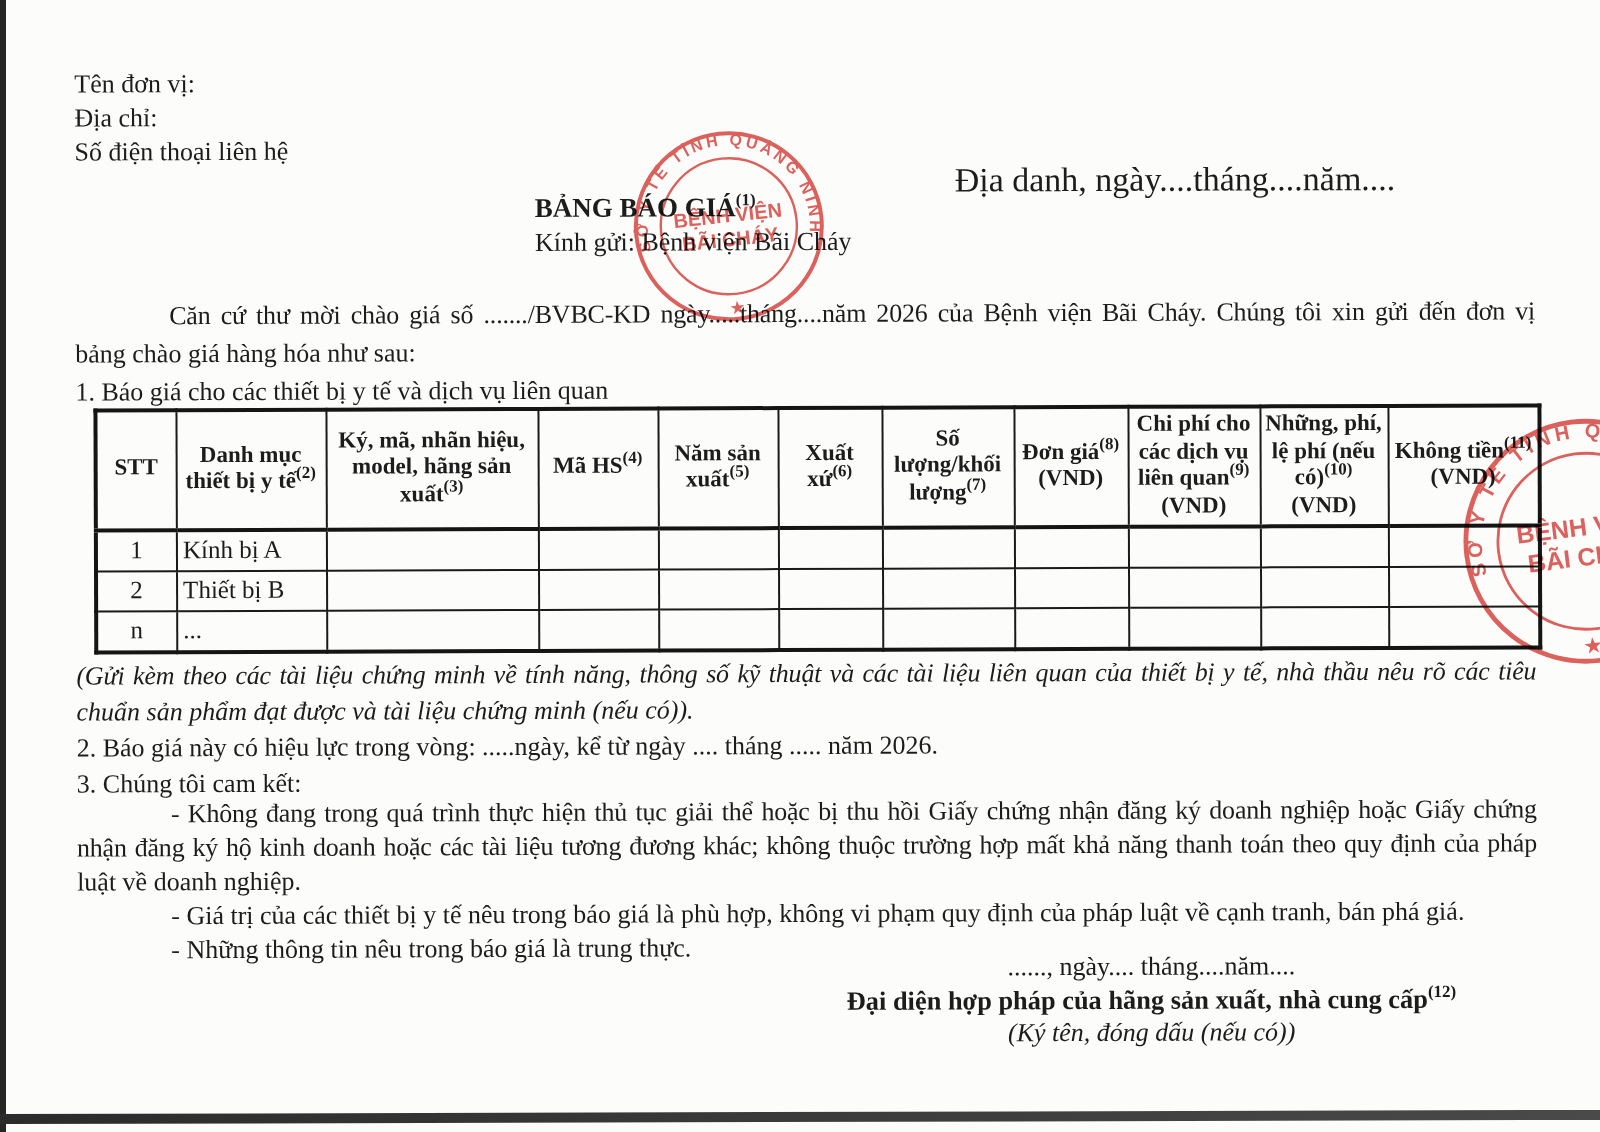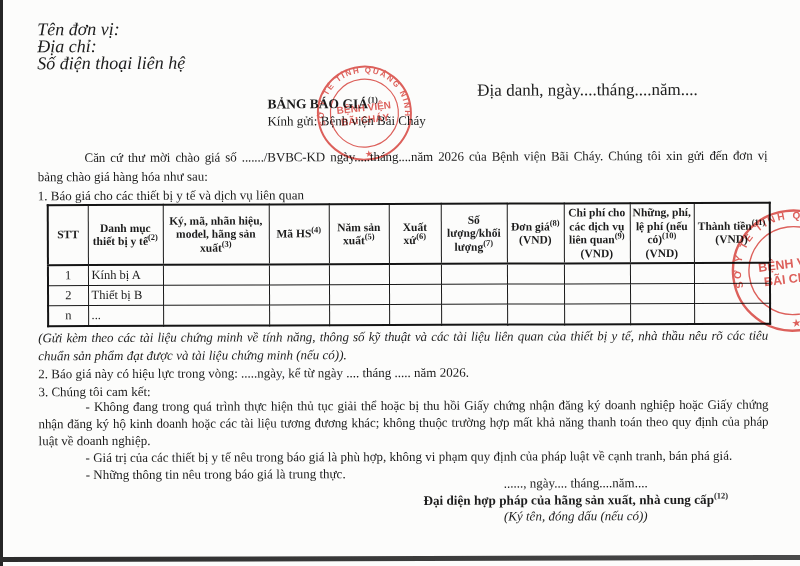--- a/index.html
+++ b/index.html
@@ -5,21 +5,21 @@
   html,body{margin:0;padding:0;}
   .page{
     position:relative;width:800px;height:566px;background:#fcfcfb;overflow:hidden;
     font-family:"Liberation Serif","DejaVu Serif",serif;color:#1c1c1c;
   }
   .scan-edge-left{position:absolute;left:0;top:0;width:3px;height:566px;background:#262626;}
   .scan-edge-bottom{position:absolute;left:-4px;top:556px;width:810px;height:5px;
     background:linear-gradient(to right,#2b2b2b,#4a4a4a);transform:rotate(-0.15deg);}
   .doc{position:absolute;inset:0;transform:rotate(-0.2deg);transform-origin:50% 50%;}
 
-  .org-info{position:absolute;left:38px;top:20px;font-size:18px;line-height:17px;font-style:italic;}
+  .org-info{position:absolute;left:38px;top:32px;font-size:13px;line-height:17px;}
   .place-date{position:absolute;left:478px;top:81px;font-size:17px;}
   .title-block{position:absolute;left:268px;top:95px;width:260px;line-height:17px;}
   .doc-title{font-weight:bold;font-size:13.5px;}
   .doc-subtitle{font-weight:normal;font-size:13px;}
   sup{font-size:8.5px;line-height:0;}
 
   .intro{position:absolute;left:38px;top:147px;width:730px;font-size:13px;line-height:19px;}
   .line{display:block;}
   .just{text-align:justify;text-align-last:justify;letter-spacing:-0.1px;}
   .indent{text-indent:47px;}
@@ -90,21 +90,21 @@
           <th><span>STT</span></th>
           <th><span>Danh mục thiết bị y tế</span><sup>(2)</sup></th>
           <th><span>Ký, mã, nhãn hiệu, model, hãng sản xuất</span><sup>(3)</sup></th>
           <th><span>Mã HS</span><sup>(4)</sup></th>
           <th><span>Năm sản xuất</span><sup>(5)</sup></th>
           <th><span>Xuất xứ</span><sup>(6)</sup></th>
           <th><span>Số lượng/khối lượng</span><sup>(7)</sup></th>
           <th><span>Đơn giá</span><sup>(8)</sup><span class="blk">(VND)</span></th>
           <th><span>Chi phí cho các dịch vụ liên quan</span><sup>(9)</sup><span class="blk">(VND)</span></th>
           <th><span>Những, phí, lệ phí (nếu có)</span><sup>(10)</sup><span class="blk">(VND)</span></th>
-          <th><span>Thành tiền</span><sup>(11)</sup><span class="blk">(VND)</span></th>
+          <th><span>Không tiền</span><sup>(11)</sup><span class="blk">(VND)</span></th>
         </tr>
       </thead>
       <tbody>
         <tr>
           <td class="c">1</td>
           <td>Kính bị A</td>
           <td></td>
             <td></td>
           <td></td>
             <td></td>

